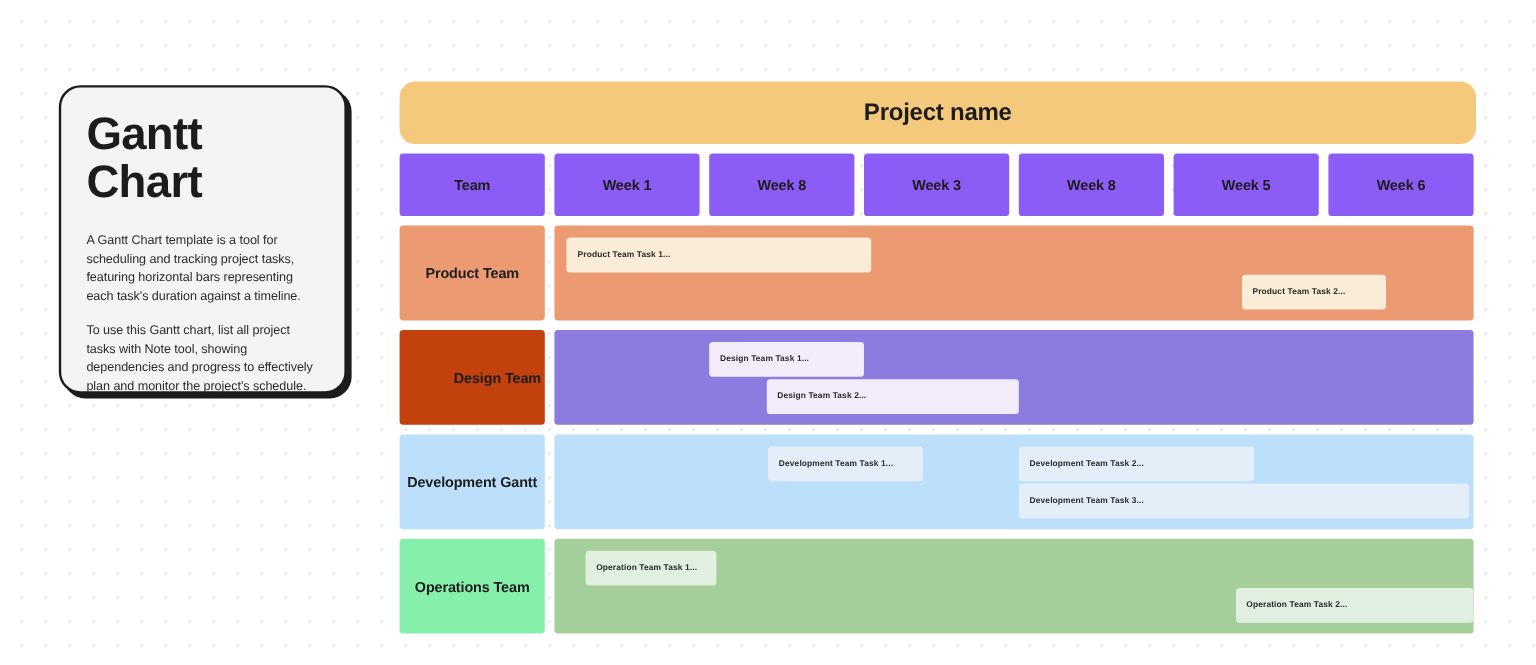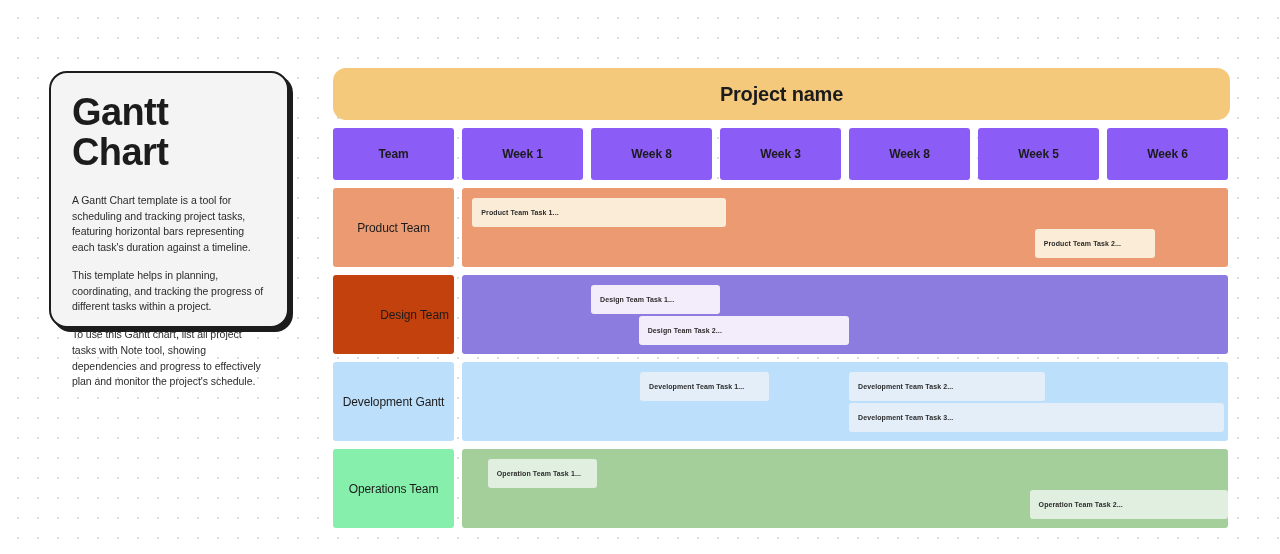--- a/index.html
+++ b/index.html
@@ -119,21 +119,21 @@
     flex: 0 0 121px;
     width: 121px;
     border-radius: 3px;
     display: flex;
     align-items: center;
     justify-content: center;
     box-sizing: border-box;
   }
   .team-name-label {
     font-size: 12px;
-    font-weight: 400;
+    font-weight: 700;
     color: #1c1c1c;
     letter-spacing: -0.1px;
     text-align: center;
   }
   .timeline-cell {
     position: relative;
     flex: 1 1 auto;
     border-radius: 3px;
     overflow: hidden;
   }
@@ -154,21 +154,20 @@
     color: #2b2b2b;
     letter-spacing: 0.1px;
   }
 </style>
 </head>
 <body>
 
 <div id="info-card">
   <div id="info-title">Gantt Chart</div>
   <p class="info-para">A Gantt Chart template is a tool for scheduling and tracking project tasks, featuring horizontal bars representing each task's duration against a timeline.</p>
-  <p class="info-para">This template helps in planning, coordinating, and tracking the progress of different tasks within a project.</p>
   <p class="info-para">To use this Gantt chart, list all project tasks with Note tool, showing dependencies and progress to effectively plan and monitor the project's schedule.</p>
 </div>
 
 <div id="gantt">
 
   <div id="project-title-bar">
     <span id="project-title">Project name</span>
   </div>
 
   <div class="grid-row" id="header-row">

